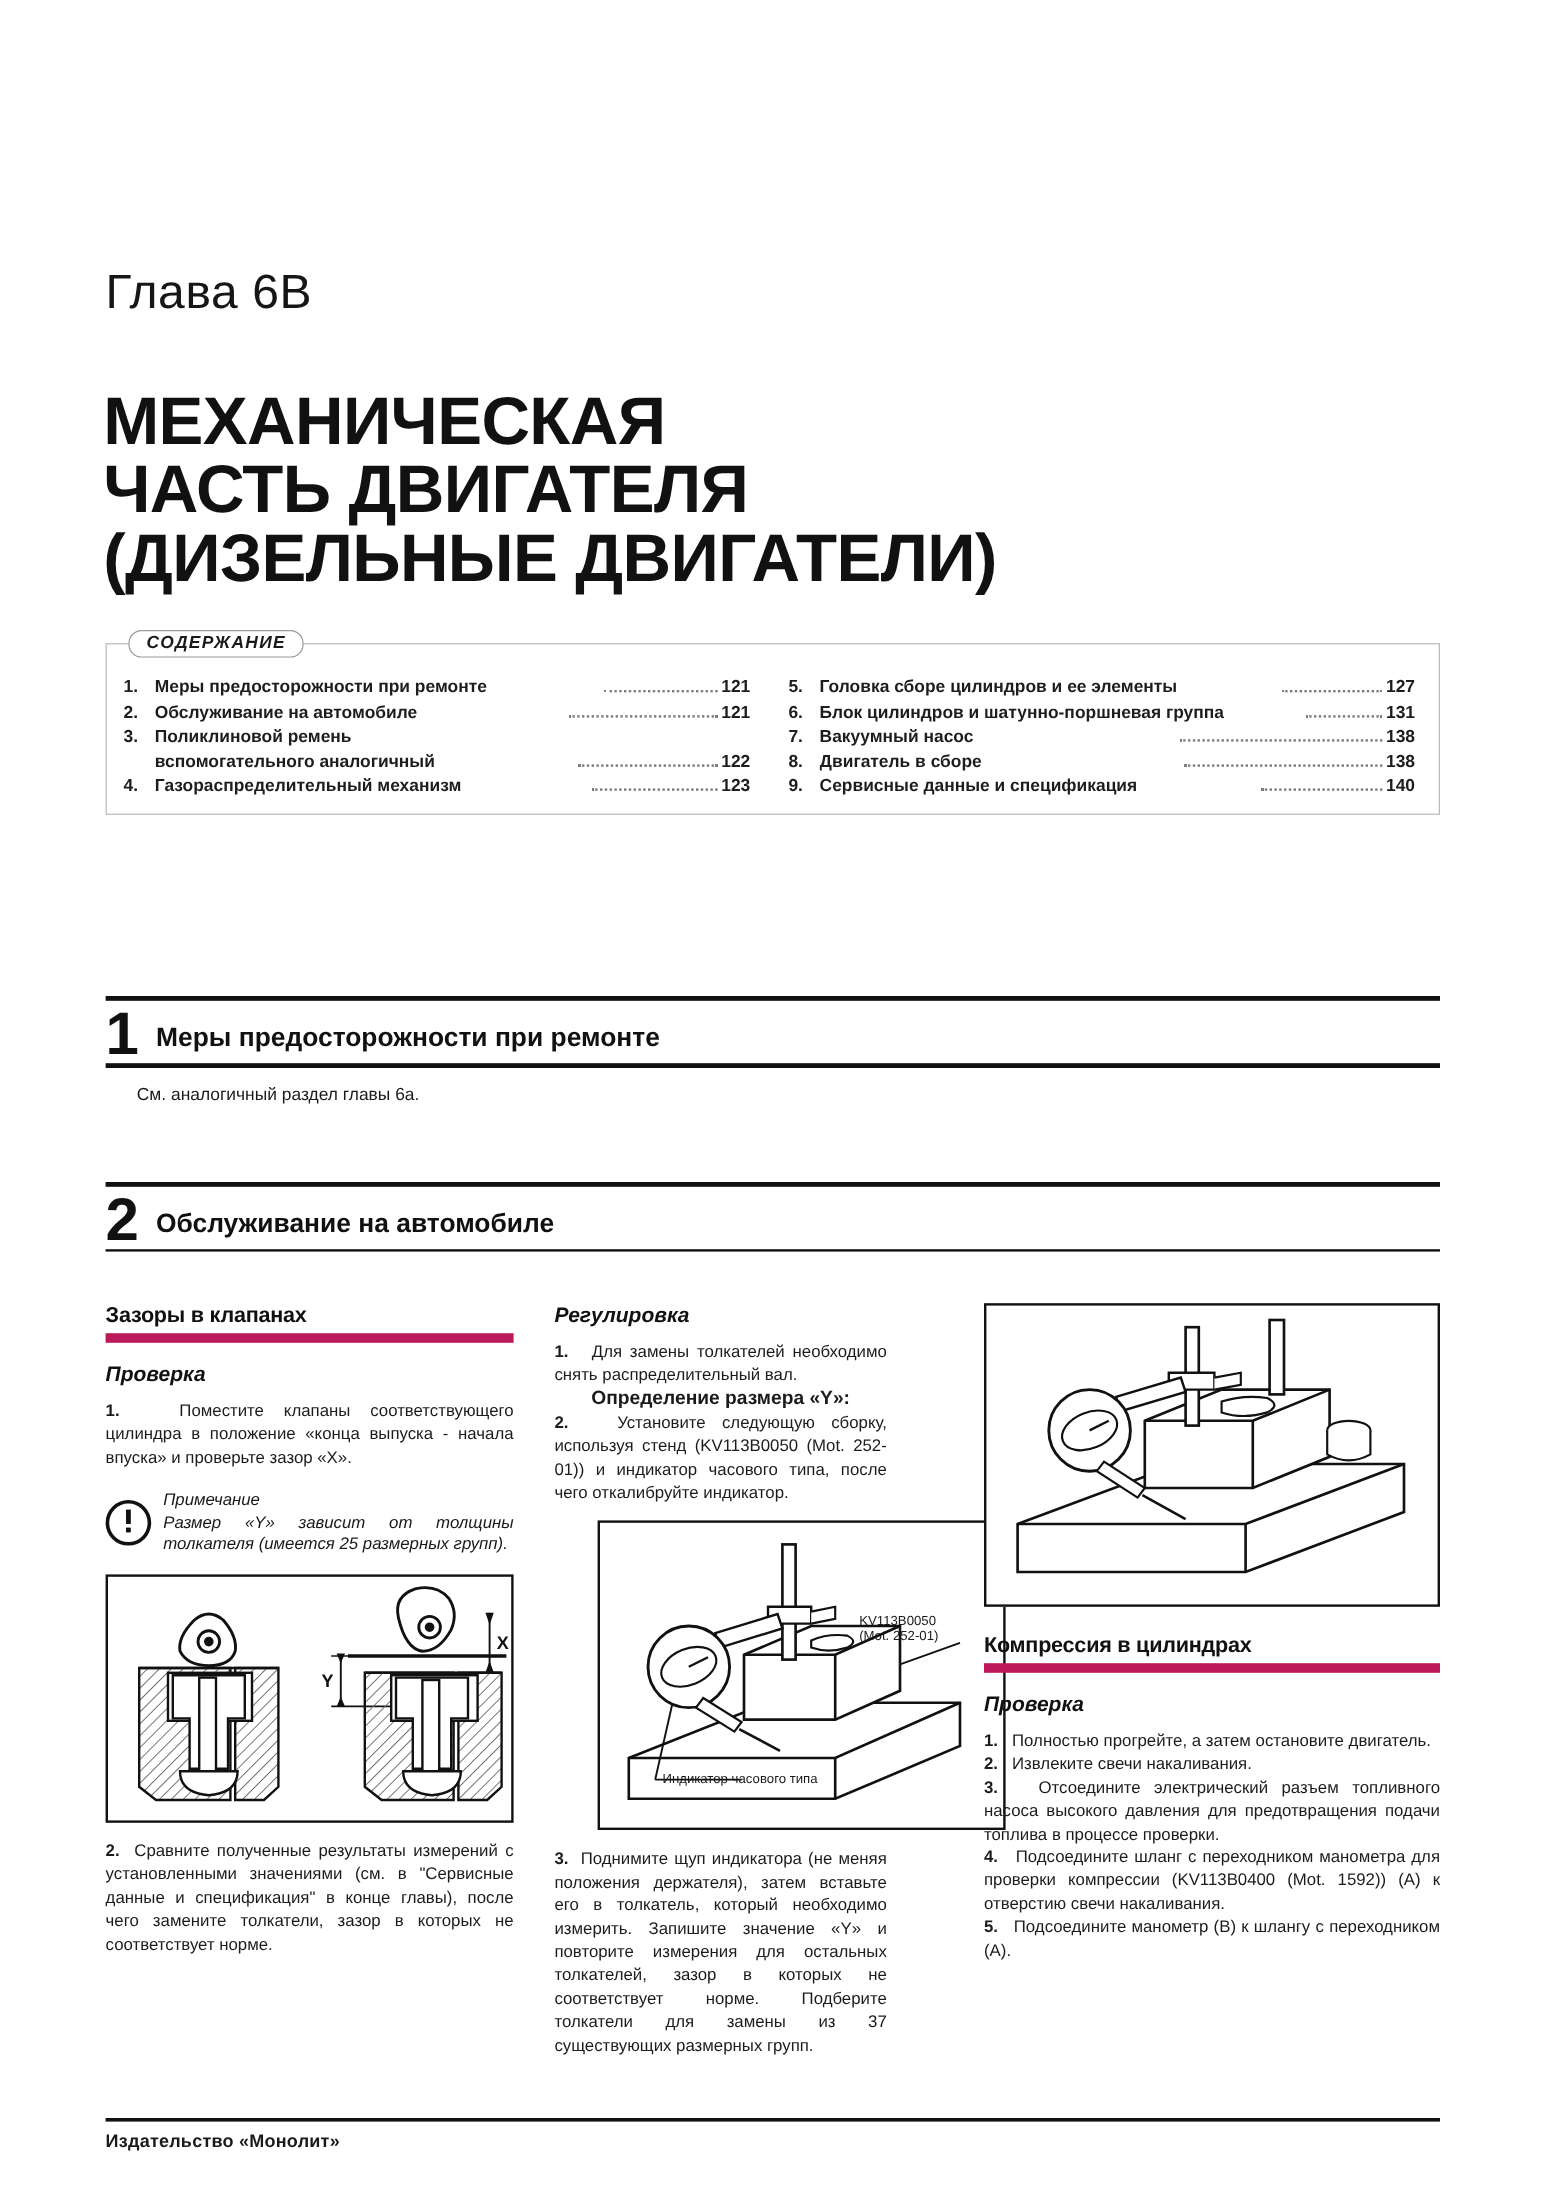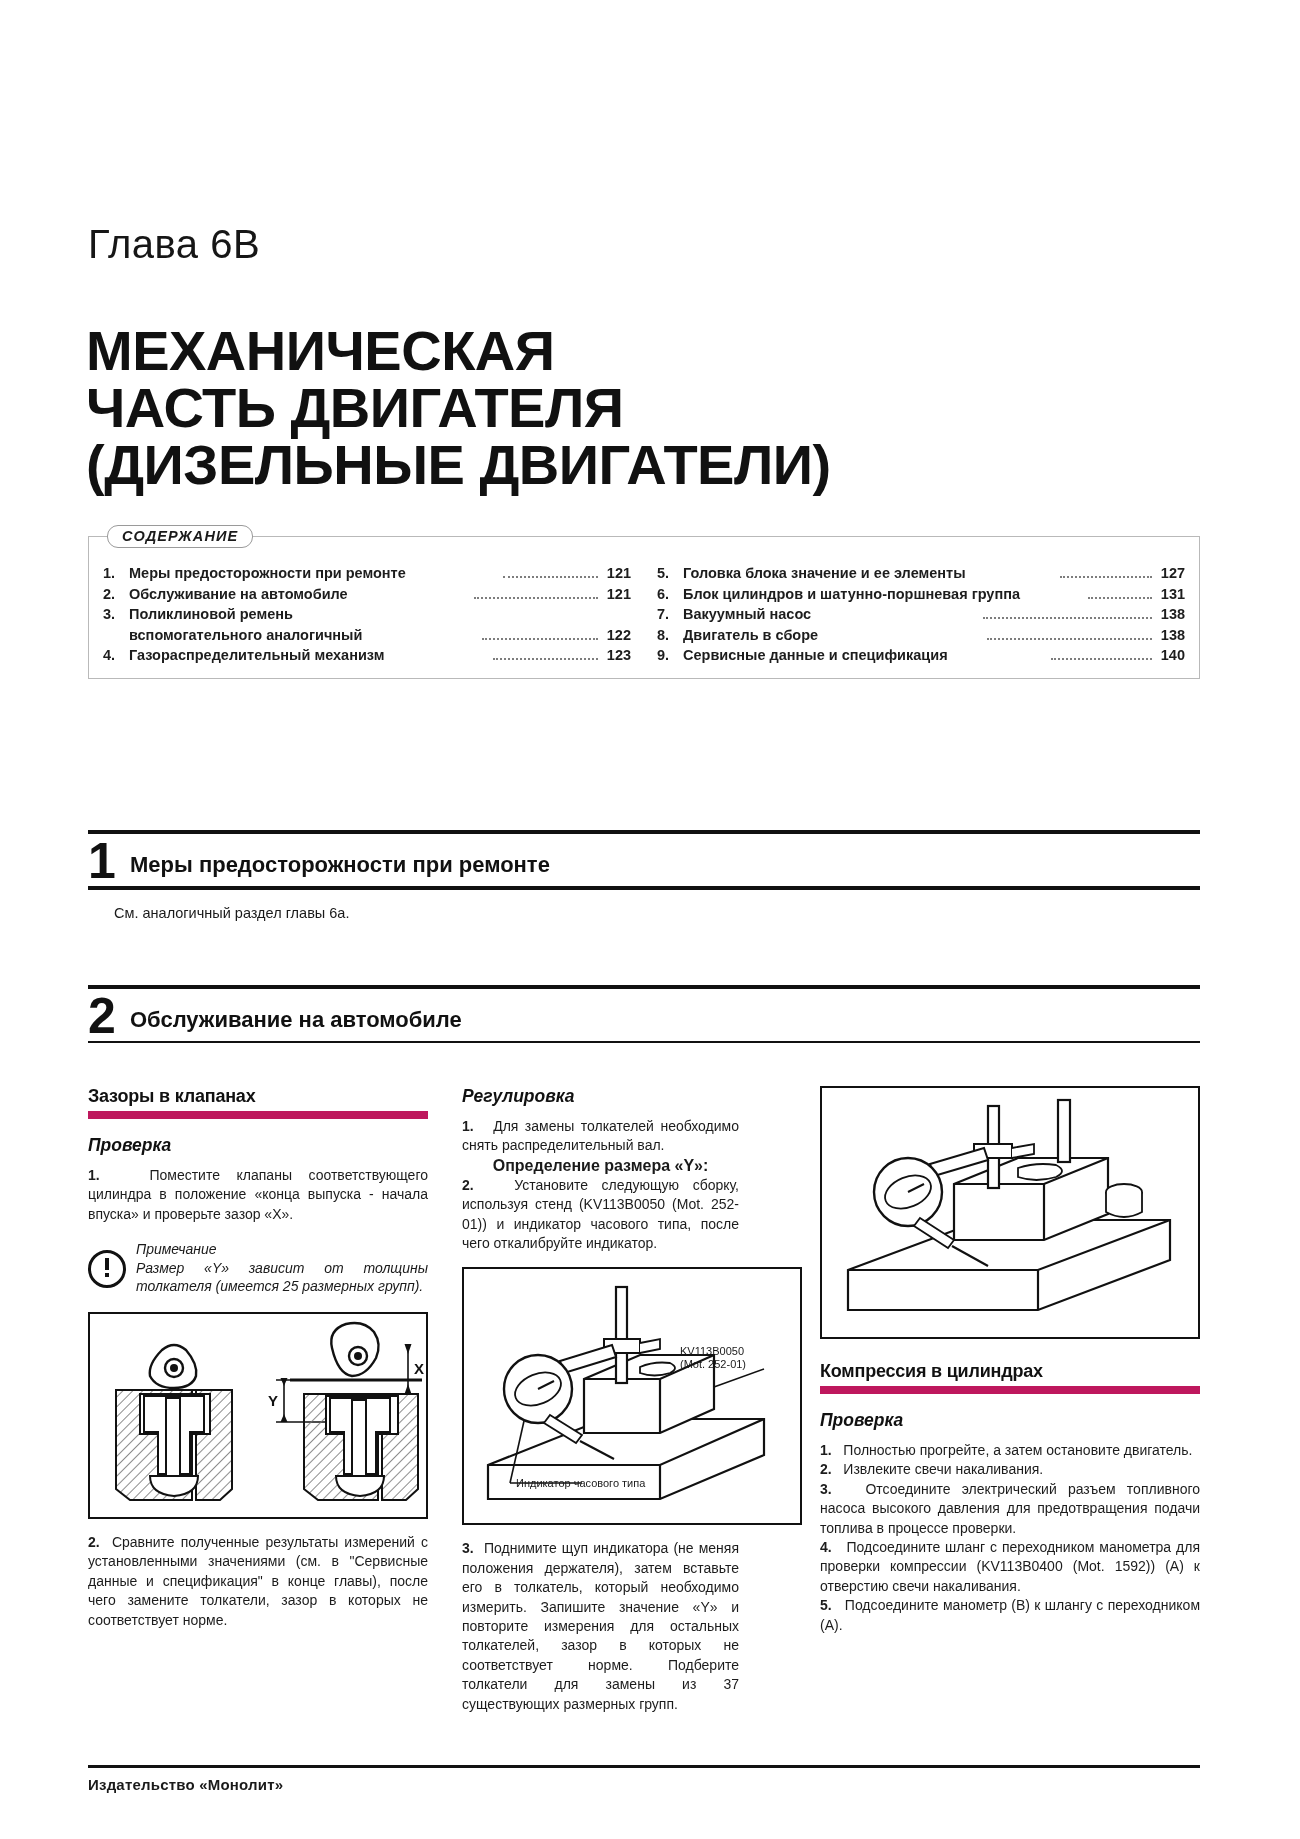--- a/index.html
+++ b/index.html
@@ -99,21 +99,21 @@
     overflow: hidden;
   }
   .toc-dots {
     flex: 1 1 auto;
     border-bottom: 2px dotted #7d7d7d;
     margin: 0 3px 4px 3px;
     min-width: 8px;
   }
   .toc-page {
     flex: 0 0 auto;
-    text-align: right;
+    text-align: left;
     width: 30px;
   }
   .toc-row.cont .toc-num { visibility: hidden; }
 
   
   .sec {
     position: absolute;
     left: 88px;
     width: 1112px;
   }
@@ -320,21 +320,21 @@
             <span class="toc-text">Газораспределительный механизм</span>
             <span class="toc-dots"></span>
             <span class="toc-page">123</span>
           </div>
 
         </div>
         <div class="toc-col">
 
           <div class="toc-row">
             <span class="toc-num">5.</span>
-            <span class="toc-text">Головка блока значение и ее элементы</span>
+            <span class="toc-text">Головка сборе цилиндров и ее элементы</span>
             <span class="toc-dots"></span>
             <span class="toc-page">127</span>
           </div>
 
           <div class="toc-row">
             <span class="toc-num">6.</span>
             <span class="toc-text">Блок цилиндров и шатунно-поршневая группа</span>
             <span class="toc-dots"></span>
             <span class="toc-page">131</span>
           </div>
@@ -482,21 +482,21 @@
       <p class="t">
         <span class="num">1.</span>
         &nbsp;&nbsp;<span>Для замены толкателей необходимо снять распределительный вал.</span>
       </p>
       <span class="mid-bold">Определение размера «Y»:</span>
       <p class="t">
         <span class="num">2.</span>
         &nbsp;&nbsp;<span>Установите следующую сборку, используя стенд (KV113B0050 (Mot. 252-01)) и индикатор часового типа, после чего откалибруйте индикатор.</span>
       </p>
 
-      <div class="fig" style="margin-top:14px; width:340px; height:258px;">
+      <div class="fig" style="margin-top:14px; width:340px; height:258px;margin-left:36px;">
         <svg width="336" height="254" viewBox="0 0 336 254">
 
           <path d="M24 196 L140 150 L300 150 L300 186 L196 230 L24 230 Z" fill="#fff" stroke="#111" stroke-width="2.2"></path>
           <path d="M24 196 L196 196 L300 150" fill="none" stroke="#111" stroke-width="2.2"></path>
           <path d="M196 196 L196 230" fill="none" stroke="#111" stroke-width="2.2"></path>
 
           <path d="M120 110 L176 86 L250 86 L250 140 L196 164 L120 164 Z" fill="#fff" stroke="#111" stroke-width="2.2"></path>
           <path d="M120 110 L196 110 L250 86" fill="none" stroke="#111" stroke-width="2.2"></path>
           <path d="M196 110 L196 164" fill="none" stroke="#111" stroke-width="2.2"></path>
 

